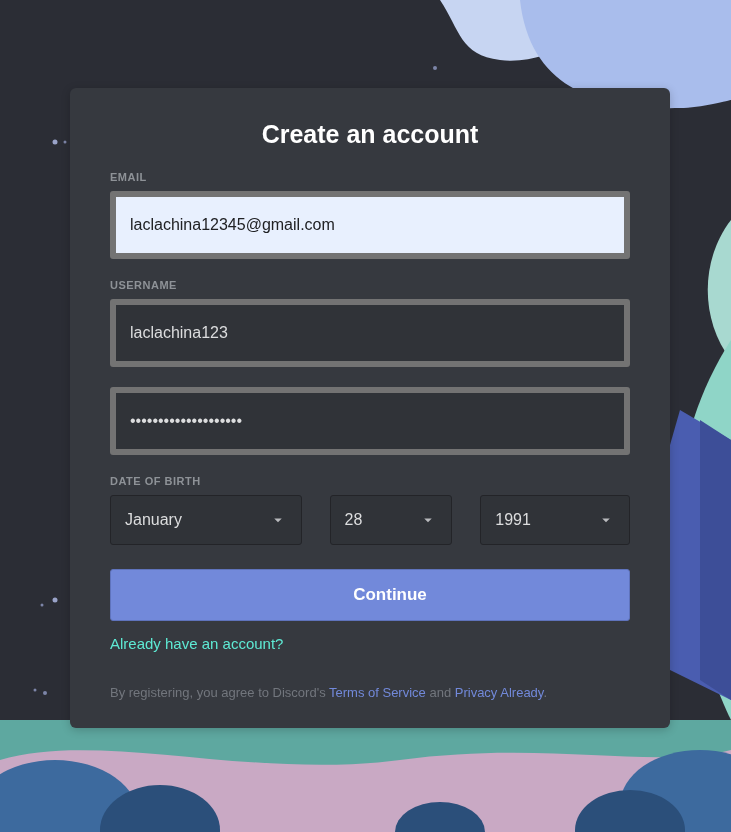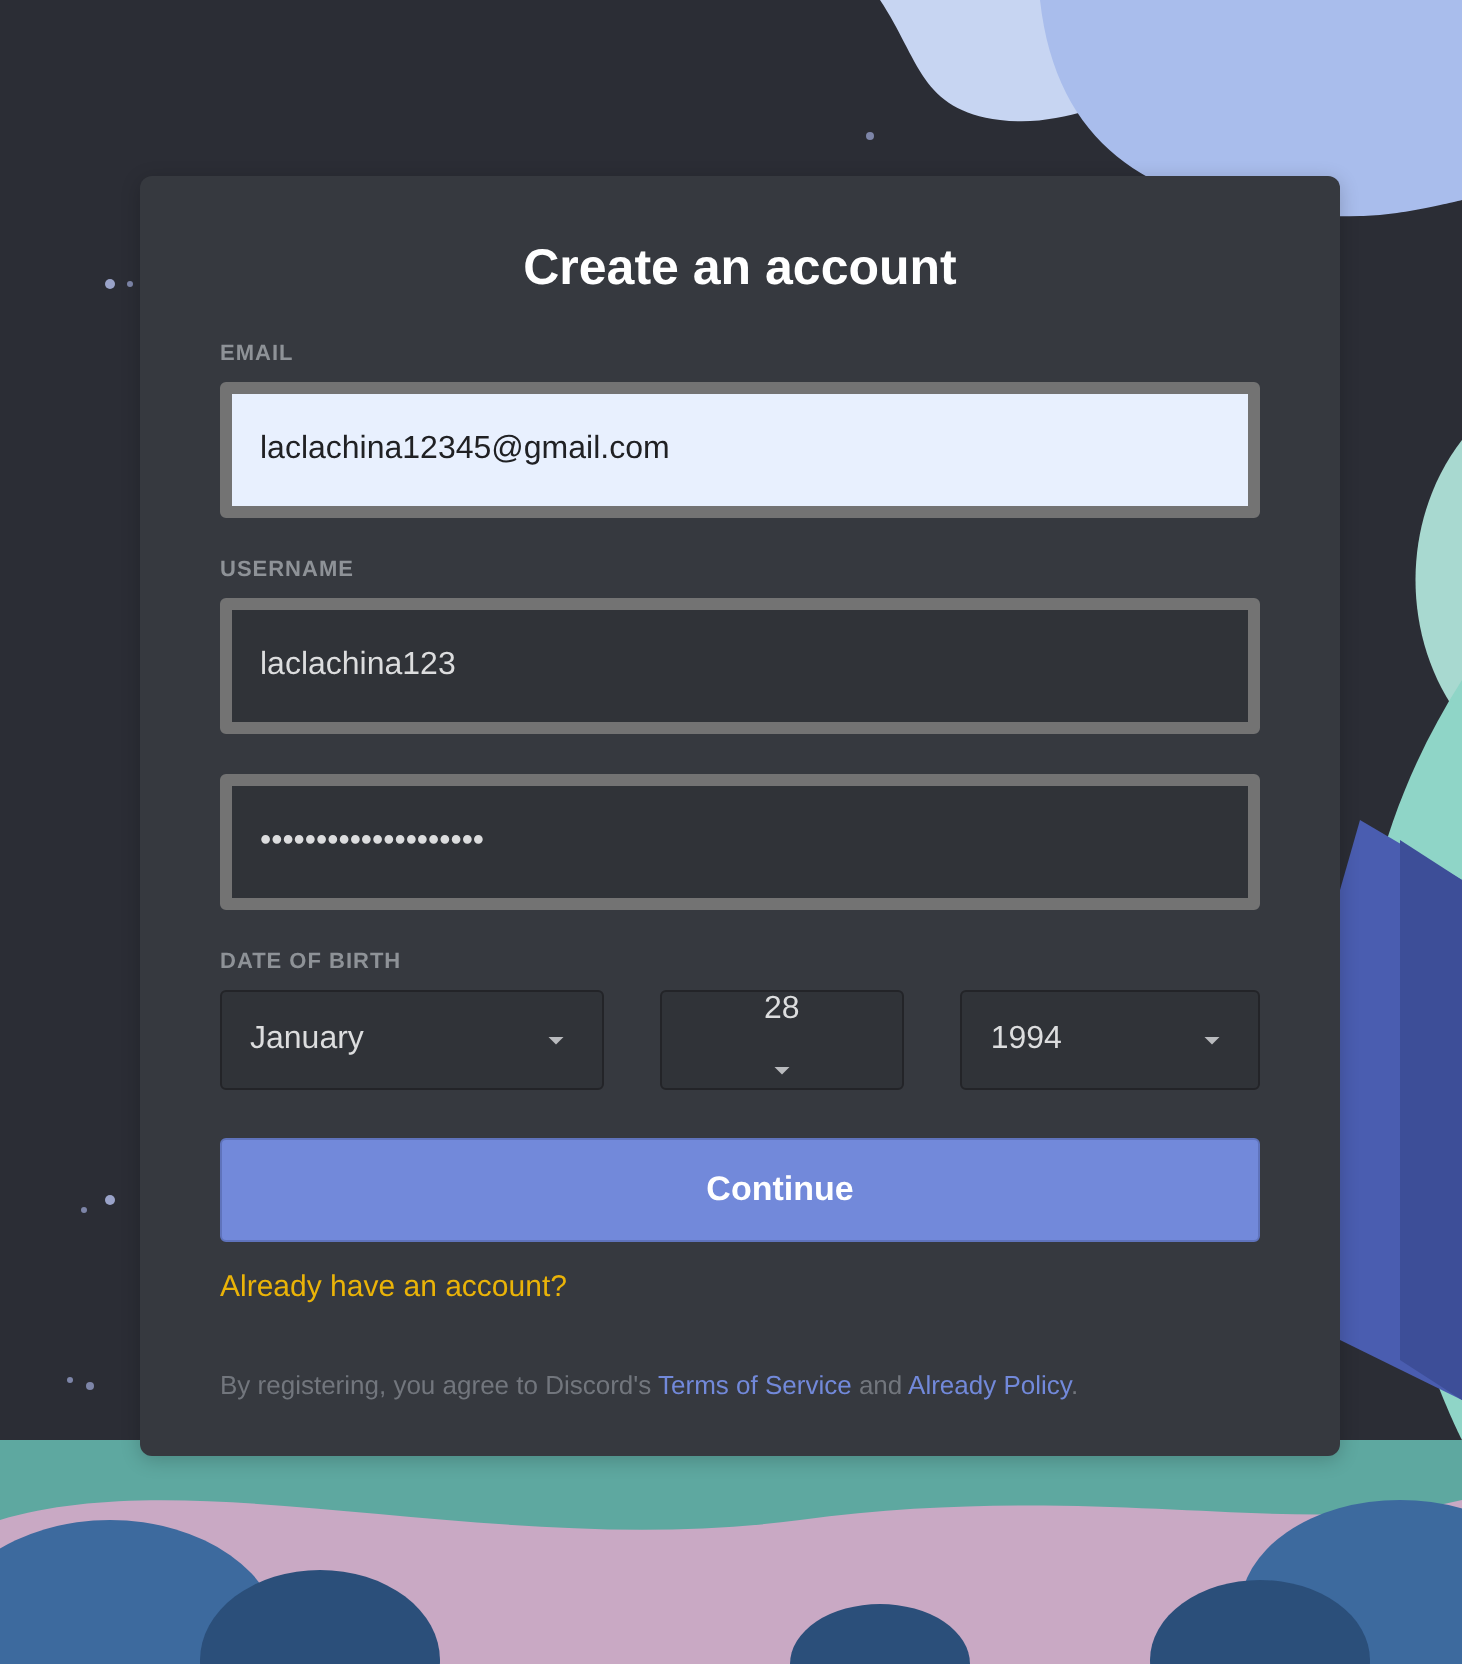--- a/index.html
+++ b/index.html
@@ -75,21 +75,21 @@
       height: 50px;
       display: flex;
       align-items: center;
       justify-content: space-between;
       padding: 0 14px;
       color: #dcddde;
       font-size: 16px;
       cursor: pointer;
     }
     .select-month { width: 192px; }
-    .select-day { width: 123px; flex-direction: column; }
+    .select-day { width: 123px; }
     .select-year { width: 150px; }
     .chevron {
       width: 18px;
       height: 18px;
       flex-shrink: 0;
     }
     .chevron svg {
       width: 100%;
       height: 100%;
       fill: #b9bbbe;
@@ -101,21 +101,21 @@
       border: 1px solid #5f73bc;
       border-radius: 3px;
       color: #ffffff;
       font-size: 17px;
       font-weight: 600;
       cursor: pointer;
       margin-top: 4px;
       padding-left: 40px;
     }
     .login-link {
-      color: #eab308;
+      color: #5eead4;
       font-size: 15px;
       margin-top: 14px;
       display: inline-block;
       cursor: pointer;
     }
     .footer-text {
       color: #72767d;
       font-size: 13px;
       margin-top: 32px;
     }
@@ -190,30 +190,30 @@
       </div>
       <div class="select-box select-day">
         <span>28</span>
         <span class="chevron">
           <svg viewBox="0 0 24 24">
               <path d="M7 10l5 5 5-5z"></path>
             </svg>
         </span>
       </div>
       <div class="select-box select-year">
-        <span>1994</span>
+        <span>1991</span>
         <span class="chevron">
           <svg viewBox="0 0 24 24">
               <path d="M7 10l5 5 5-5z"></path>
             </svg>
         </span>
       </div>
     </div>
   </div>
 
   <button class="continue-btn">Continue</button>
 
   <div class="login-link">Already have an account?</div>
 
   <div class="footer-text">
-    <span>By registering, you agree to Discord's </span><a>Terms of Service</a><span> and </span><a>Already Policy</a><span>.</span>
+    <span>By registering, you agree to Discord's </span><a>Terms of Service</a><span> and </span><a>Privacy Already</a><span>.</span>
   </div>
 </div>
 
 </body></html>

